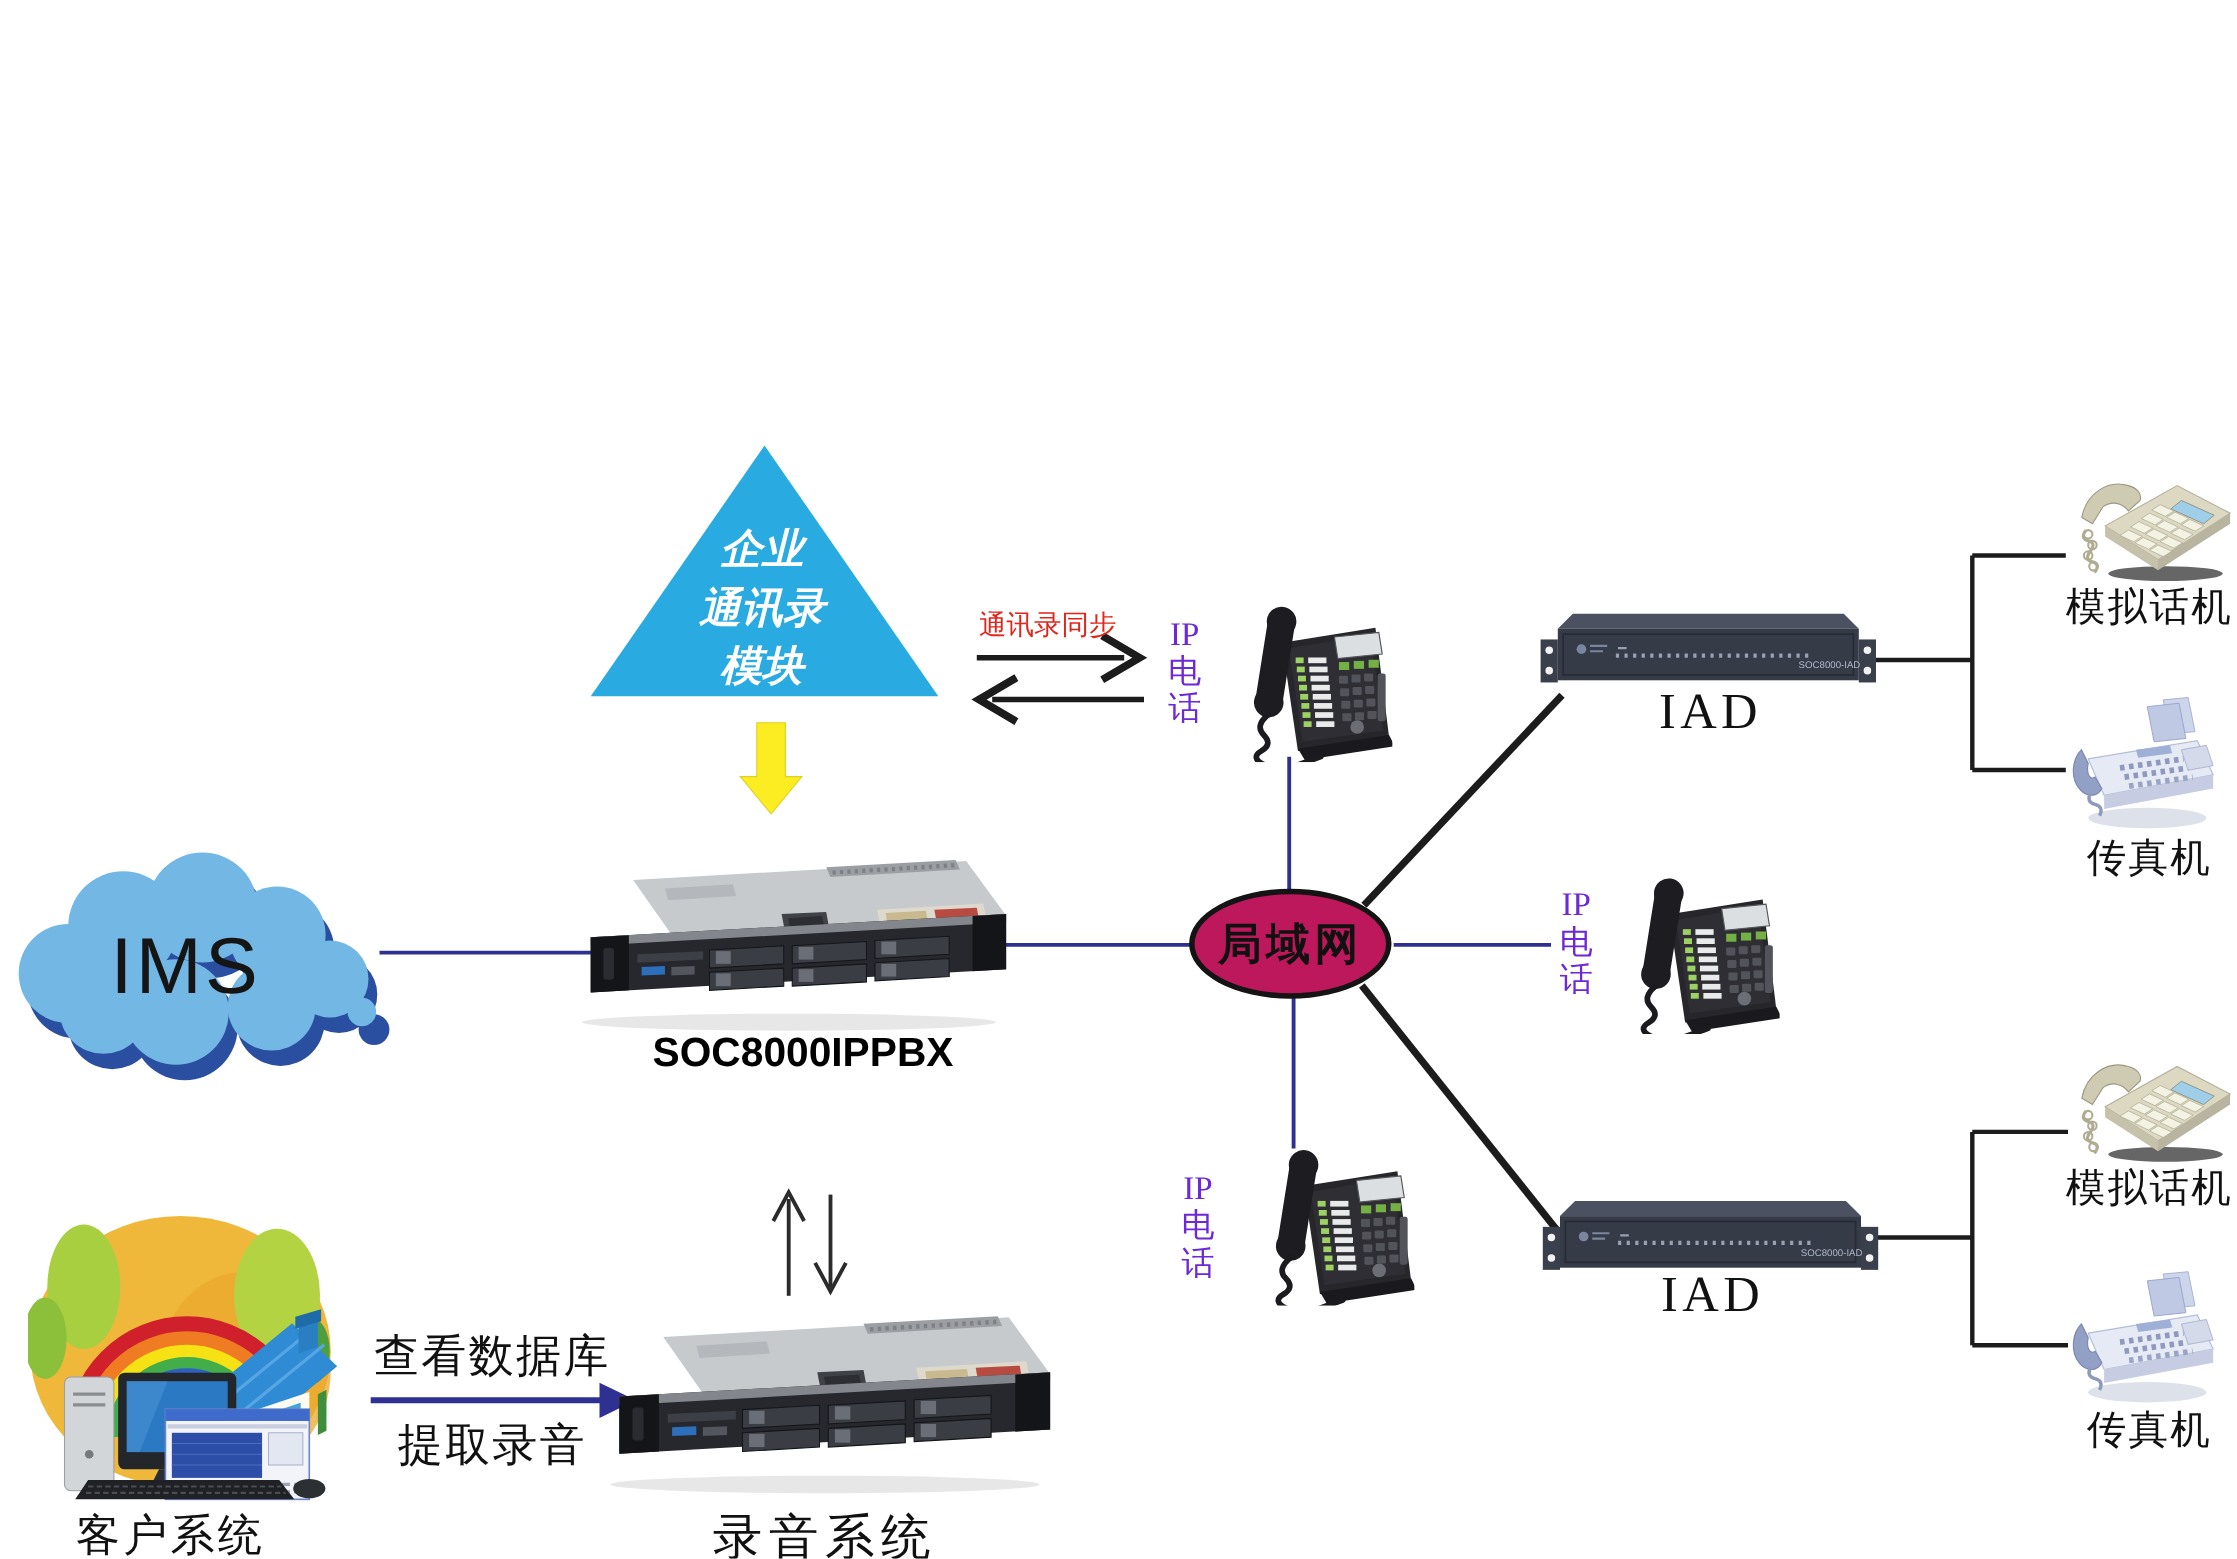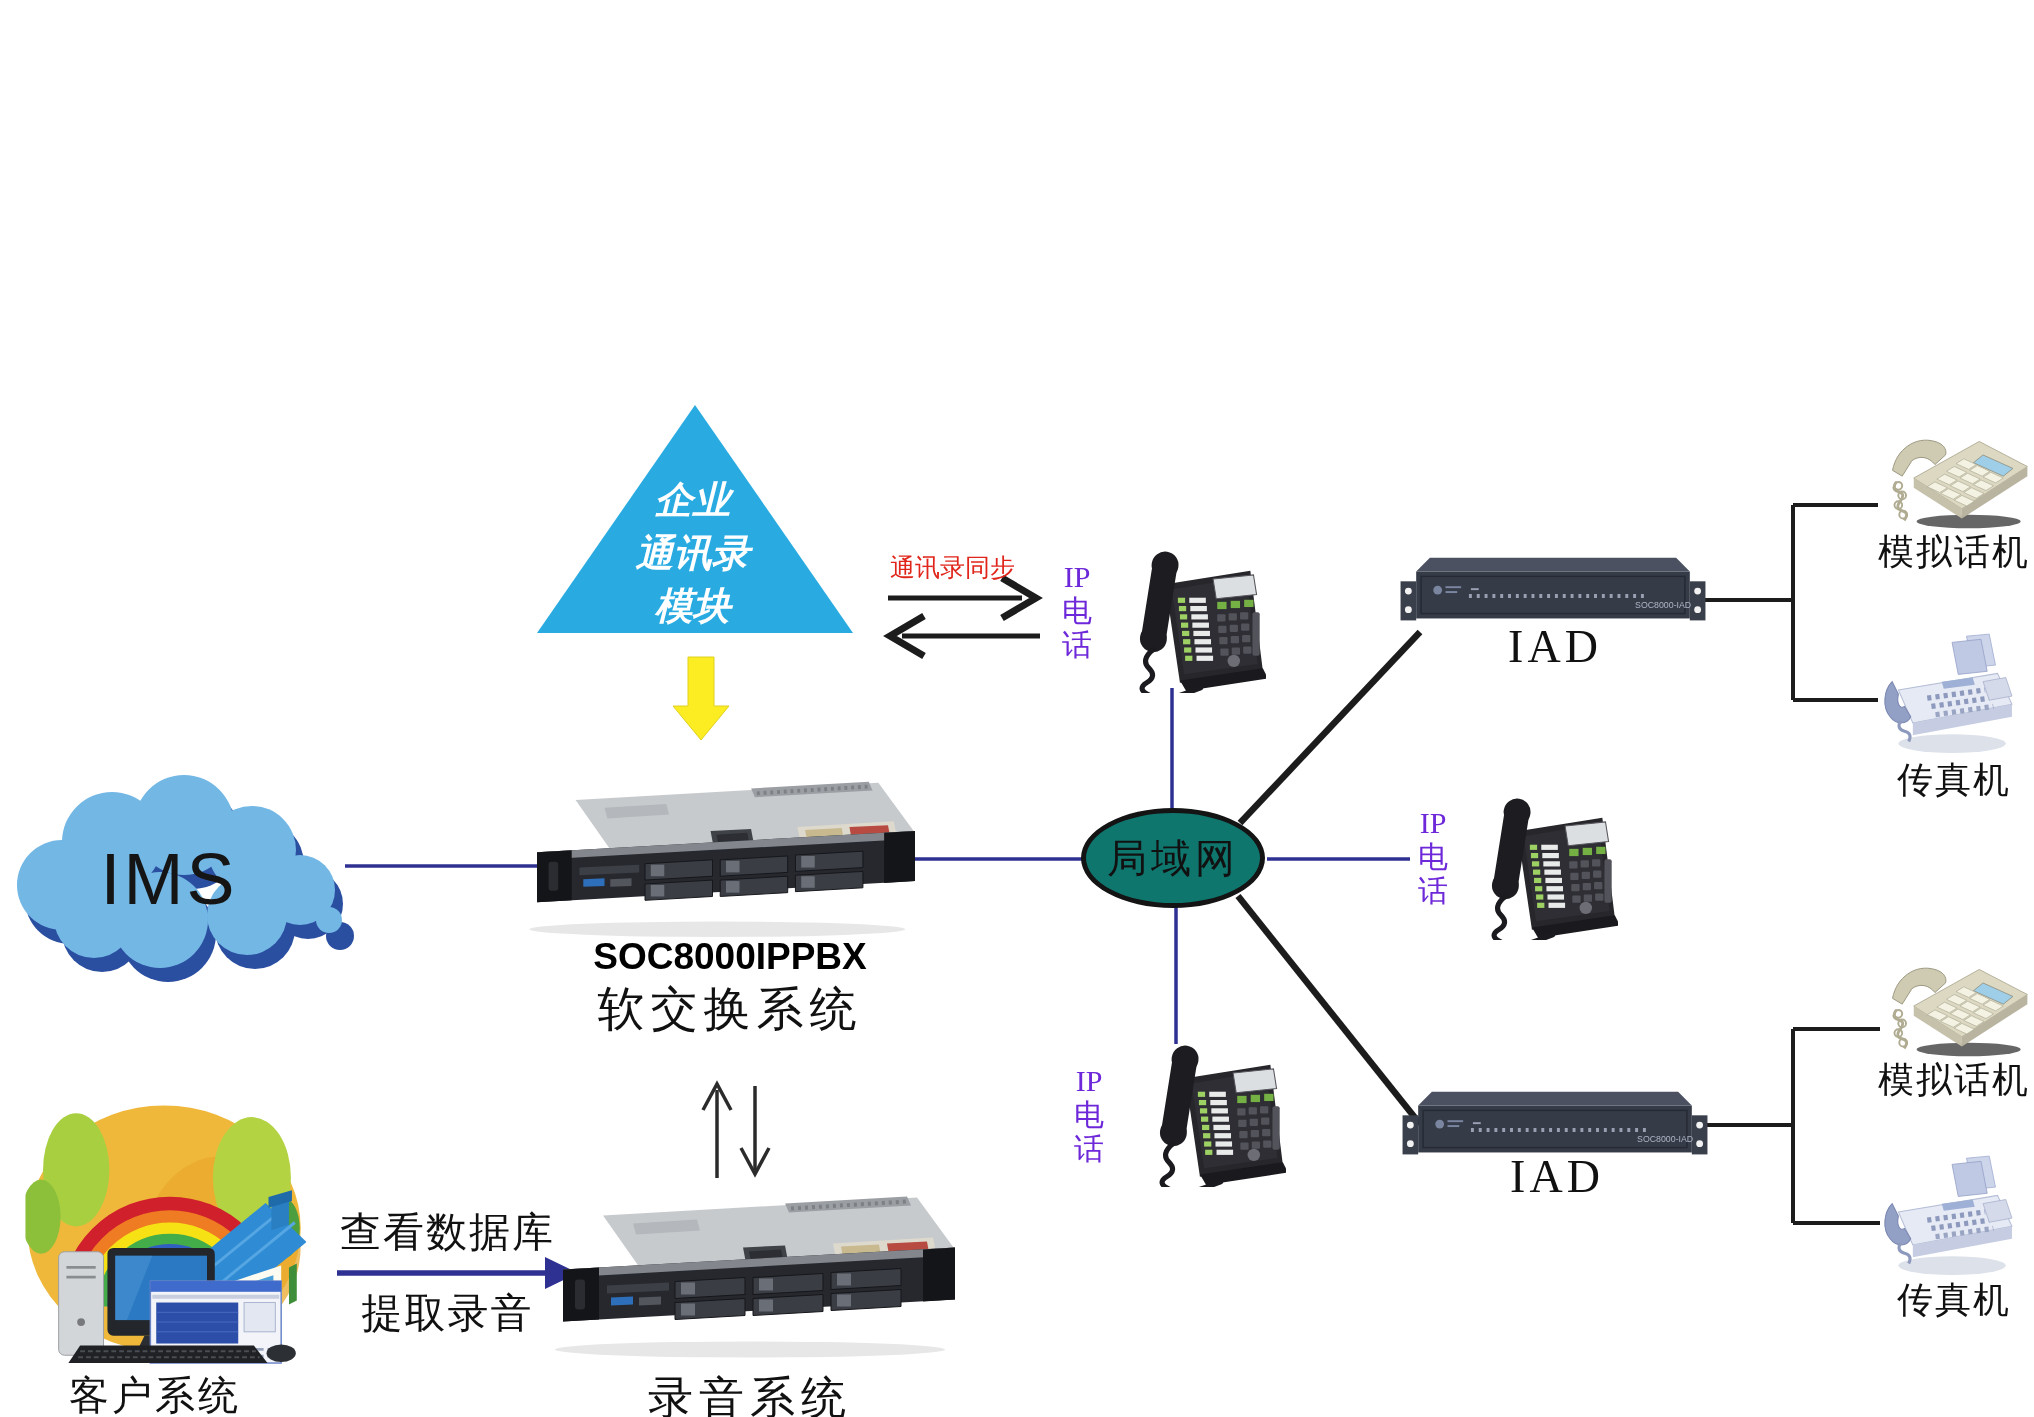--- a/index.html
+++ b/index.html
@@ -296,29 +296,28 @@
 
   <svg class="abs" style="left:2px;top:772px;" width="355" height="215">
       <use href="#sym-cloud"></use>
     </svg>
   <div class="abs center" style="left:64px;top:838px;width:210px;font-size:72px;color:#151515;letter-spacing:3px;">IMS</div>
 
   <svg class="abs" style="left:510px;top:768px;" width="405" height="175">
       <use href="#sym-server"></use>
     </svg>
   <div class="abs center" style="left:535px;top:936px;width:390px;font-size:37px;font-weight:bold;color:#000;">SOC8000IPPBX</div>
-  <div class="abs center serif" style="left:535px;top:978px;width:390px;font-size:47px;letter-spacing:6px;color:#111;">软交换系统</div>
 
   <svg class="abs" style="left:535px;top:1182px;" width="420" height="182">
       <use href="#sym-server"></use>
     </svg>
   <div class="abs center serif" style="left:540px;top:1368px;width:420px;font-size:45px;letter-spacing:6px;color:#111;">录音系统</div>
 
   <div class="abs serif" style="left:1081px;top:808px;width:174px;height:90px;border:5px solid #141414;border-radius:50%;
-              background:#0f766e;display:flex;align-items:center;justify-content:center;">
+              background:#be185d;display:flex;align-items:center;justify-content:center;font-weight:bold;">
     <span style="font-size:40px;letter-spacing:4px;color:#111;">局域网</span>
   </div>
 
   <svg class="abs" style="left:1126px;top:548px;" width="140" height="145">
       <use href="#sym-ipphone"></use>
     </svg>
   <div class="abs vlabel" style="left:1052px;top:560px;width:50px;">IP
 电
 话</div>
 

